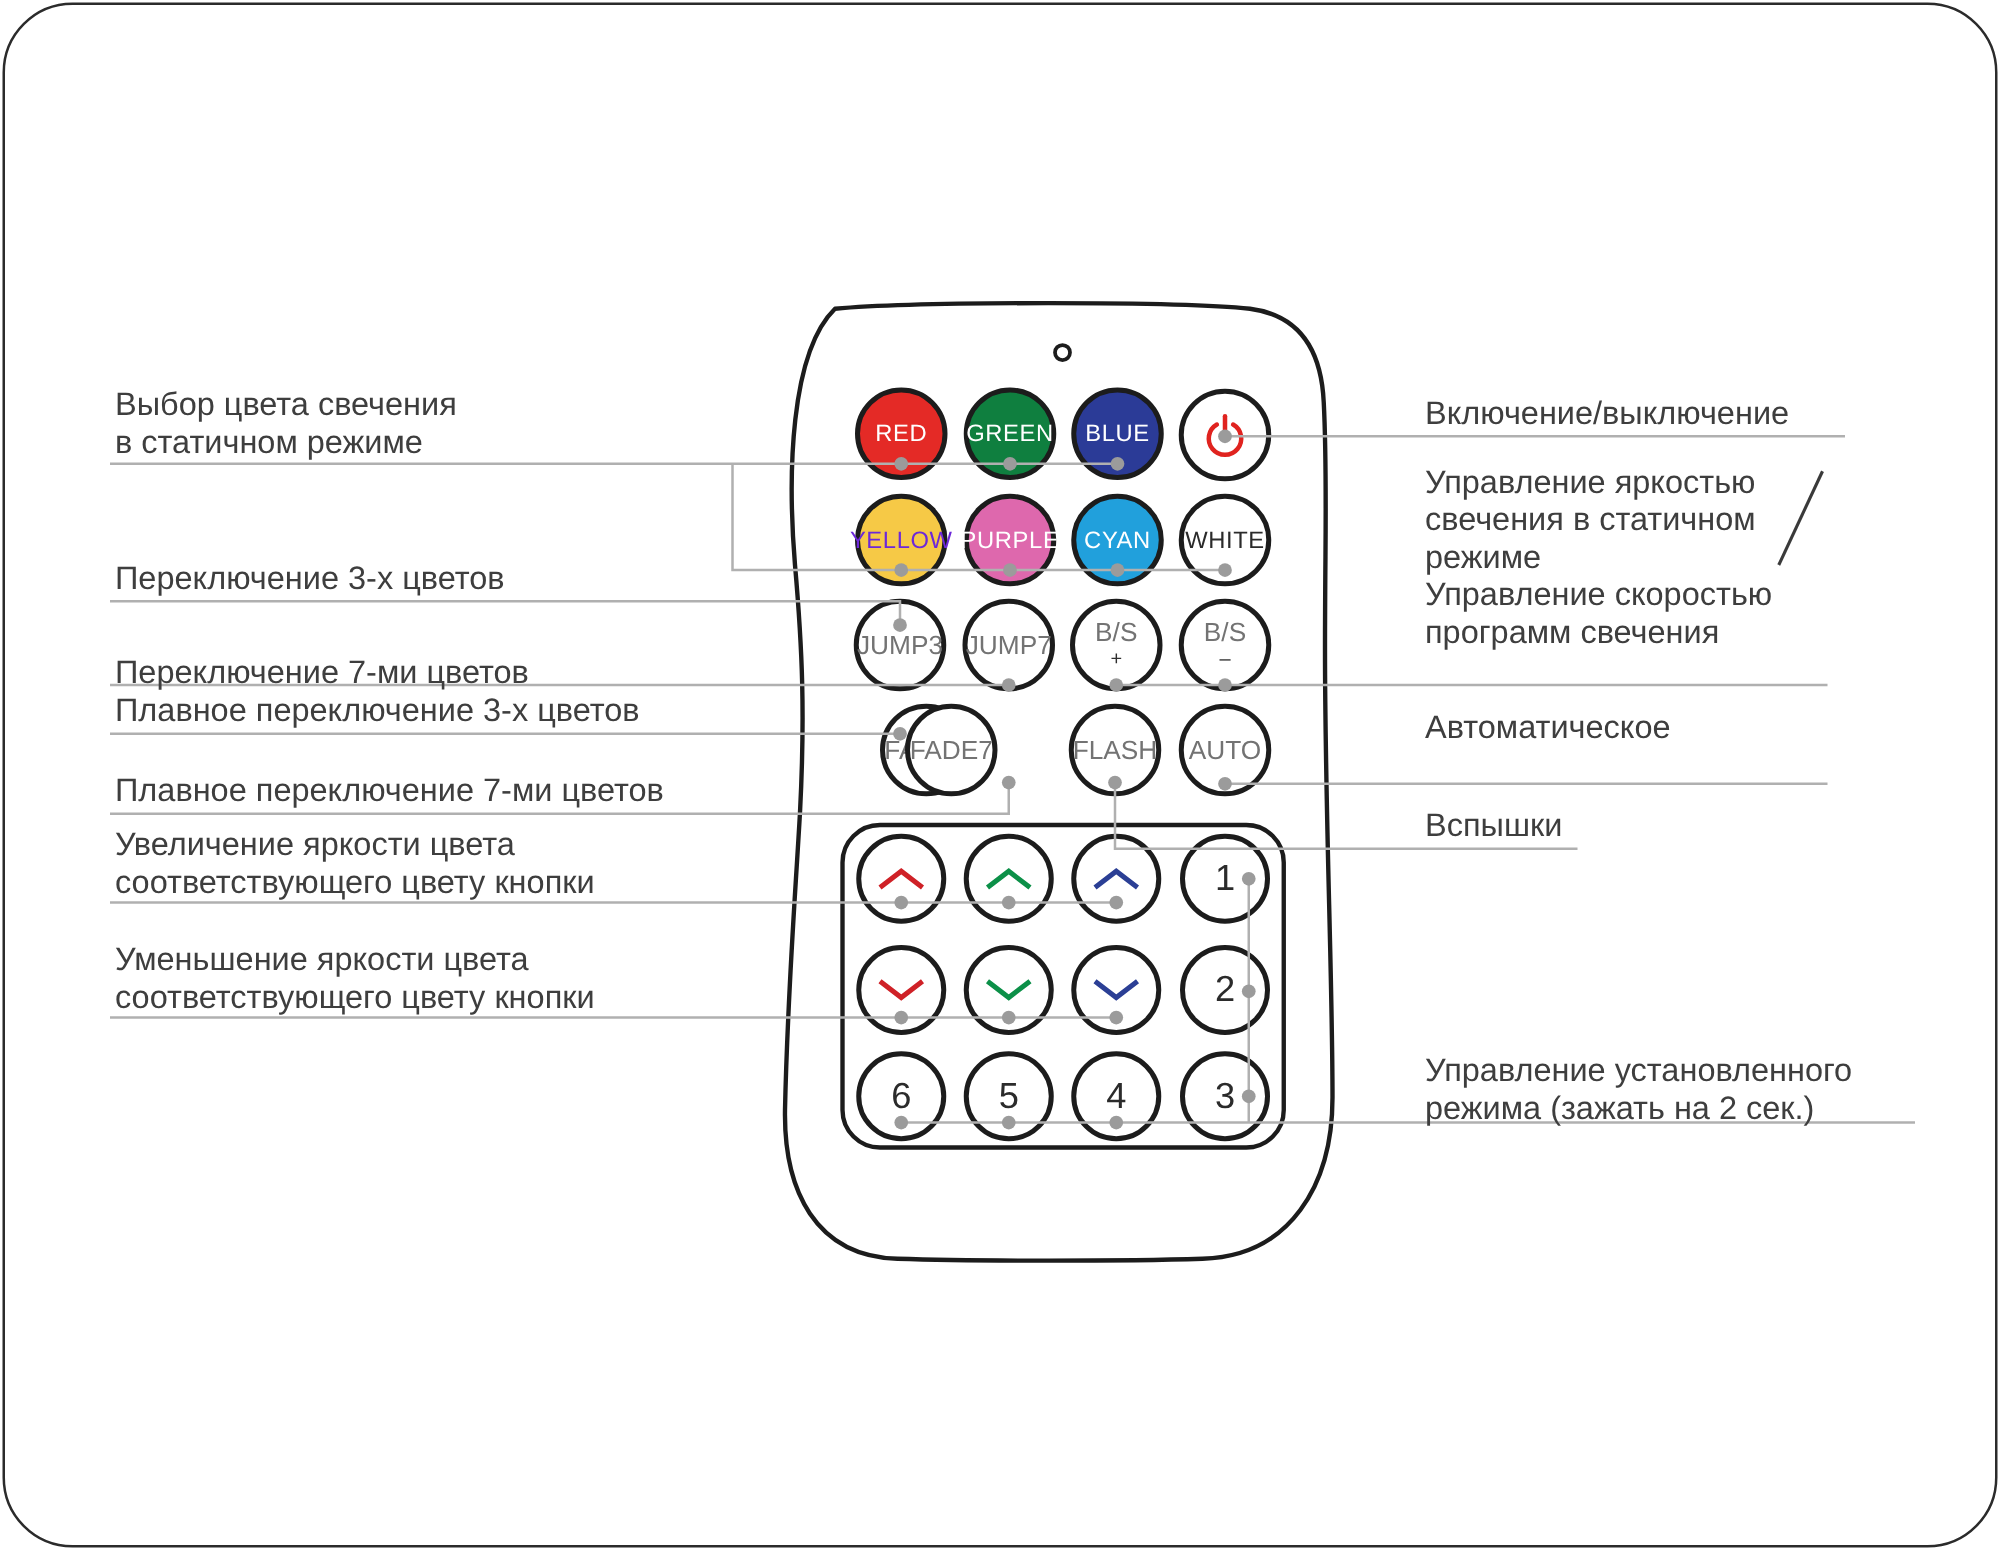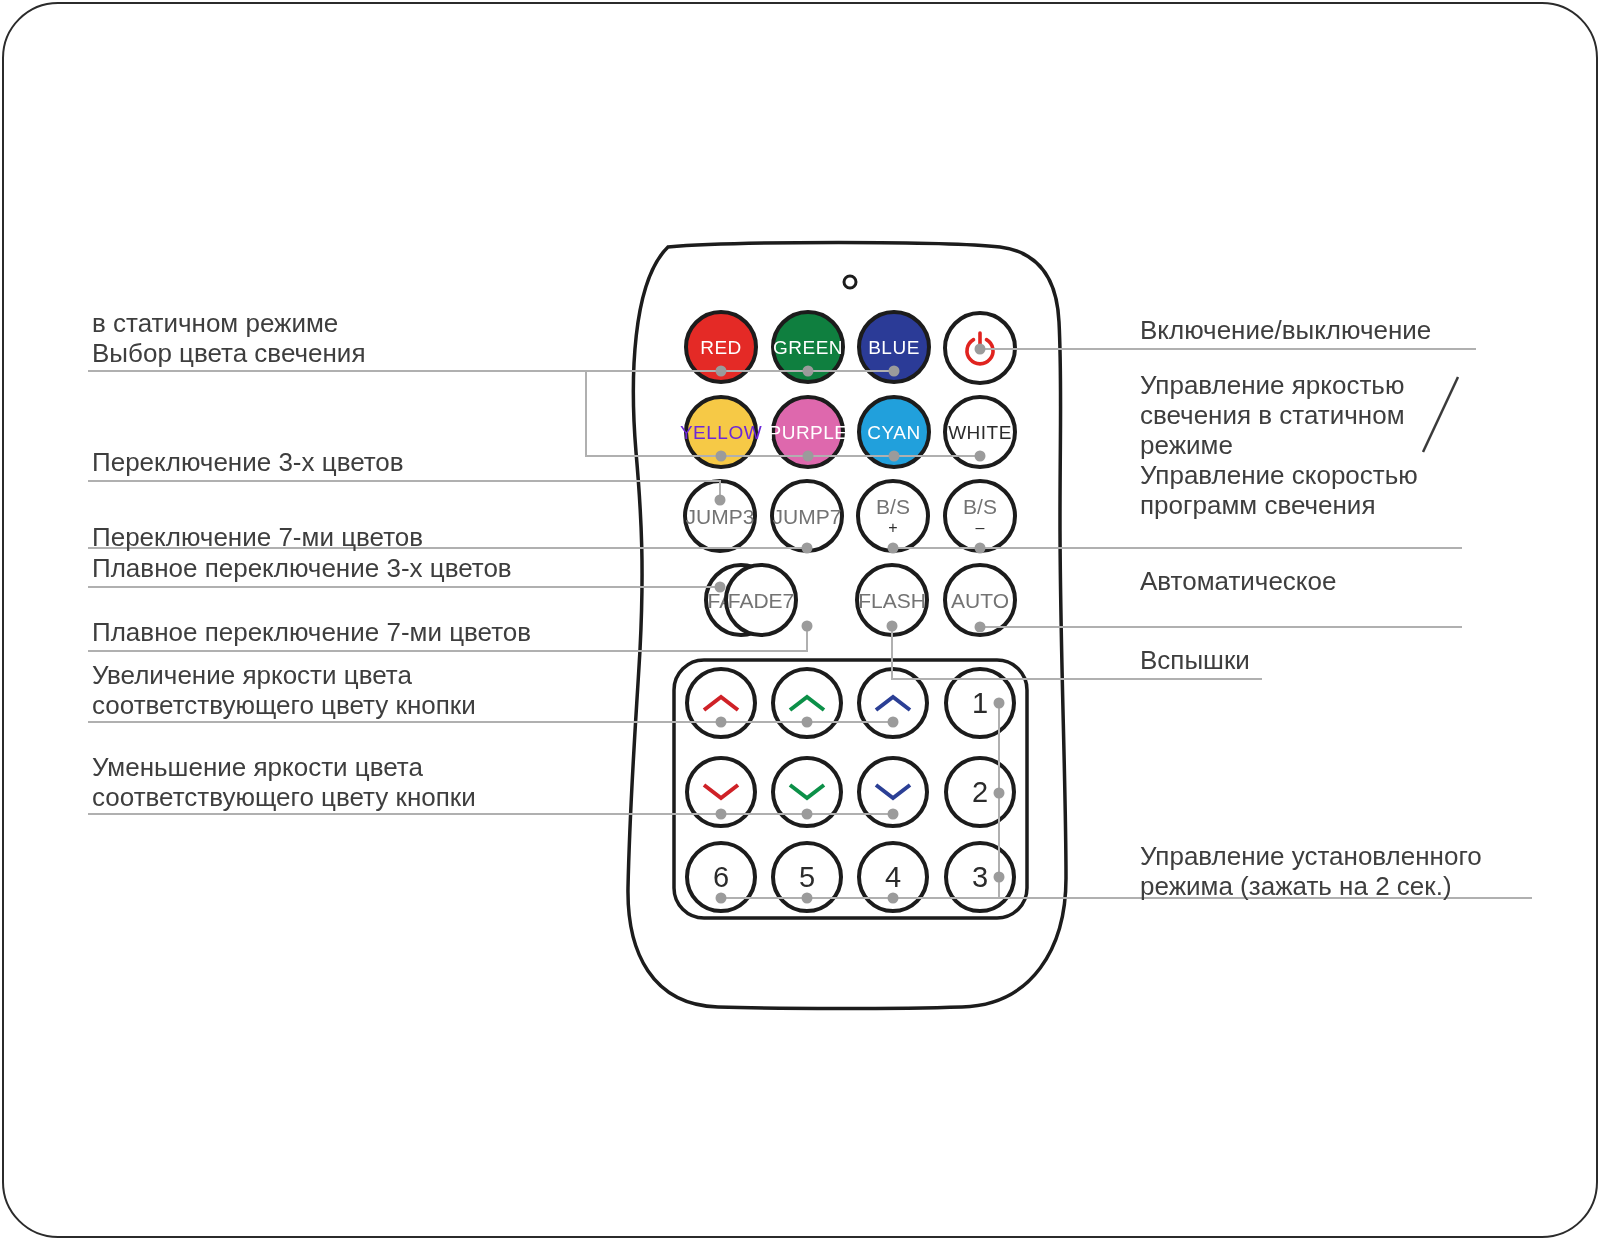--- a/index.html
+++ b/index.html
@@ -196,22 +196,22 @@
       <circle cx="721" cy="898" r="5.5"></circle>
       <circle cx="807" cy="898" r="5.5"></circle>
       <circle cx="893" cy="898" r="5.5"></circle>
       <circle cx="999" cy="703" r="5.5"></circle>
       <circle cx="999" cy="793" r="5.5"></circle>
       <circle cx="999" cy="877" r="5.5"></circle>
     </g>
   </svg>
 
   <div class="ann" style="left:92px;top:308px;">
-    <div>в статичном режиме</div>
-      <div>Выбор цвета свечения</div>
+    <div>Выбор цвета свечения</div>
+      <div>в статичном режиме</div>
   </div>
   <div class="ann" style="left:92px;top:447px;">
     <div>Переключение 3-х цветов</div>
   </div>
   <div class="ann" style="left:92px;top:512px;margin-top:10px;">
     <div>Переключение 7-ми цветов</div>
   </div>
   <div class="ann" style="left:92px;top:553px;">
     <div>Плавное переключение 3-х цветов</div>
   </div>

